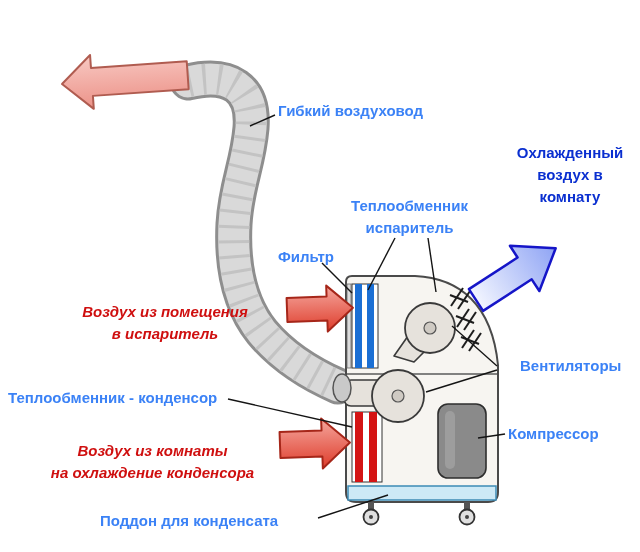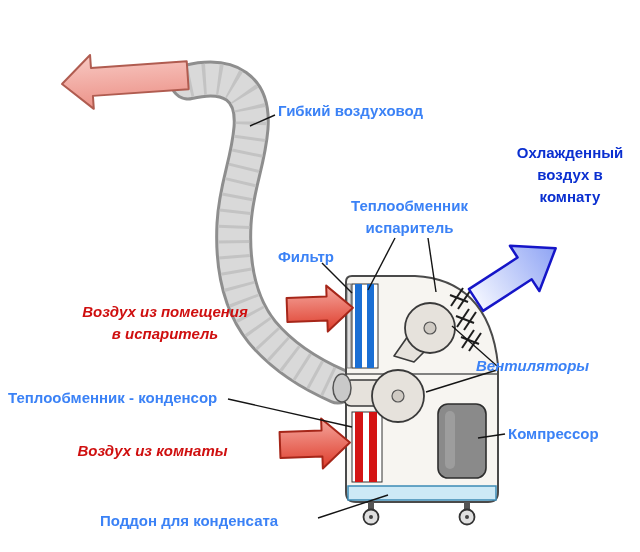--- a/index.html
+++ b/index.html
@@ -143,25 +143,26 @@
     <div>испаритель</div>
   </div>
 
   <div class="lbl" style="left:278px; top:247px;">Фильтр</div>
 
   <div class="lbl red multi" style="left:70px; top:301px; width:190px;">
     <div>Воздух из помещения</div>
     <div>в испаритель</div>
   </div>
 
-  <div class="lbl" style="left:476px; top:356px;font-style:italic;">Вентиляторы</div>
+  <div class="lbl" style="left:520px; top:356px;">Вентиляторы</div>
 
   <div class="lbl" style="left:8px; top:388px;">Теплообменник - конденсор</div>
 
   <div class="lbl red multi" style="left:40px; top:440px; width:225px;">
     <div>Воздух из комнаты</div>
+    <div>на охлаждение конденсора</div>
   </div>
 
   <div class="lbl" style="left:508px; top:424px;">Компрессор</div>
 
   <div class="lbl" style="left:100px; top:511px;">Поддон для конденсата</div>
 
 </div>
 
 </body></html>

